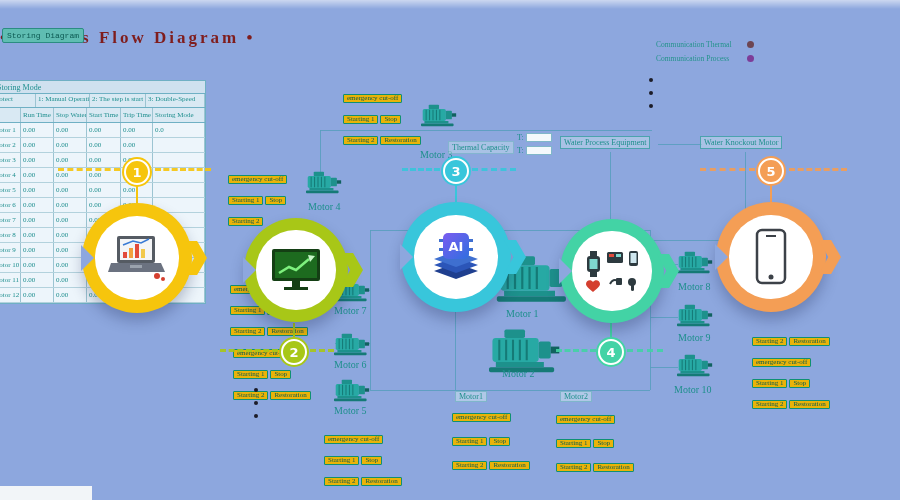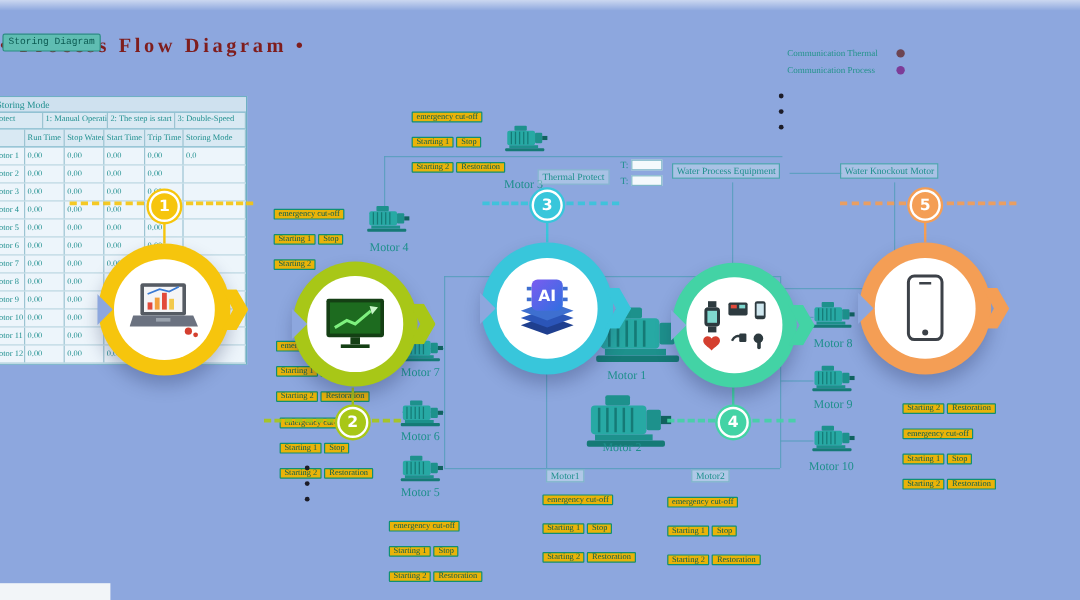--- a/index.html
+++ b/index.html
@@ -227,21 +227,21 @@
   <div class="line" style="left:370px;top:230px;width:280px;height:1px"></div>
   <div class="line" style="left:370px;top:390px;width:280px;height:1px"></div>
   <div class="line" style="left:370px;top:230px;width:1px;height:160px"></div>
   <div class="line" style="left:455px;top:230px;width:1px;height:160px"></div>
   <div class="line" style="left:650px;top:264px;width:28px;height:1px"></div>
   <div class="line" style="left:650px;top:317px;width:28px;height:1px"></div>
   <div class="line" style="left:650px;top:367px;width:28px;height:1px"></div>
   <div class="line" style="left:335px;top:290px;width:35px;height:1px"></div>
   <div class="line" style="left:335px;top:343px;width:35px;height:1px"></div>
 
-  <div class="equip" style="left:448px;top:141px;border-color:rgba(75,163,174,.4)">Thermal Protect</div>
+  <div class="equip" style="left:448px;top:141px;border-color:rgba(75,163,174,.4)">Thermal Capacity</div>
   <div class="tfield" style="left:517px;top:133px">
     <span>T:</span>
     <span class="tbox"></span>
   </div>
   <div class="tfield" style="left:517px;top:146px">
     <span>T:</span>
     <span class="tbox"></span>
   </div>
   <div class="equip" style="left:560px;top:136px">Water Process Equipment</div>
   <div class="equip" style="left:700px;top:136px">Water Knockout Motor</div>
@@ -336,21 +336,21 @@
     <div class="crow"><span class="gbtn">Starting 2</span><span class="gbtn">Restoration</span></div>
   </div>
 
   <div class="panel-title" style="left:455px;top:391px">Motor1</div>
   <div class="cluster" style="left:452px;top:405px">
     <div class="crow"><span class="gbtn">emergency cut-off</span></div>
     <div class="crow" style="margin-top:6px"><span class="gbtn">Starting 1</span><span class="gbtn">Stop</span></div>
     <div class="crow" style="margin-top:6px"><span class="gbtn">Starting 2</span><span class="gbtn">Restoration</span></div>
   </div>
 
-  <div class="panel-title" style="left:576px;top:391px">Motor2</div>
+  <div class="panel-title" style="left:560px;top:391px">Motor2</div>
   <div class="cluster" style="left:556px;top:407px">
     <div class="crow"><span class="gbtn">emergency cut-off</span></div>
     <div class="crow" style="margin-top:6px"><span class="gbtn">Starting 1</span><span class="gbtn">Stop</span></div>
     <div class="crow" style="margin-top:6px"><span class="gbtn">Starting 2</span><span class="gbtn">Restoration</span></div>
   </div>
 
   <div class="cluster" style="left:752px;top:329px">
     <div class="crow"><span class="gbtn">Starting 2</span><span class="gbtn">Restoration</span></div>
     <div class="crow" style="margin-top:3px"><span class="gbtn">emergency cut-off</span></div>
     <div class="crow"><span class="gbtn">Starting 1</span><span class="gbtn">Stop</span></div>

